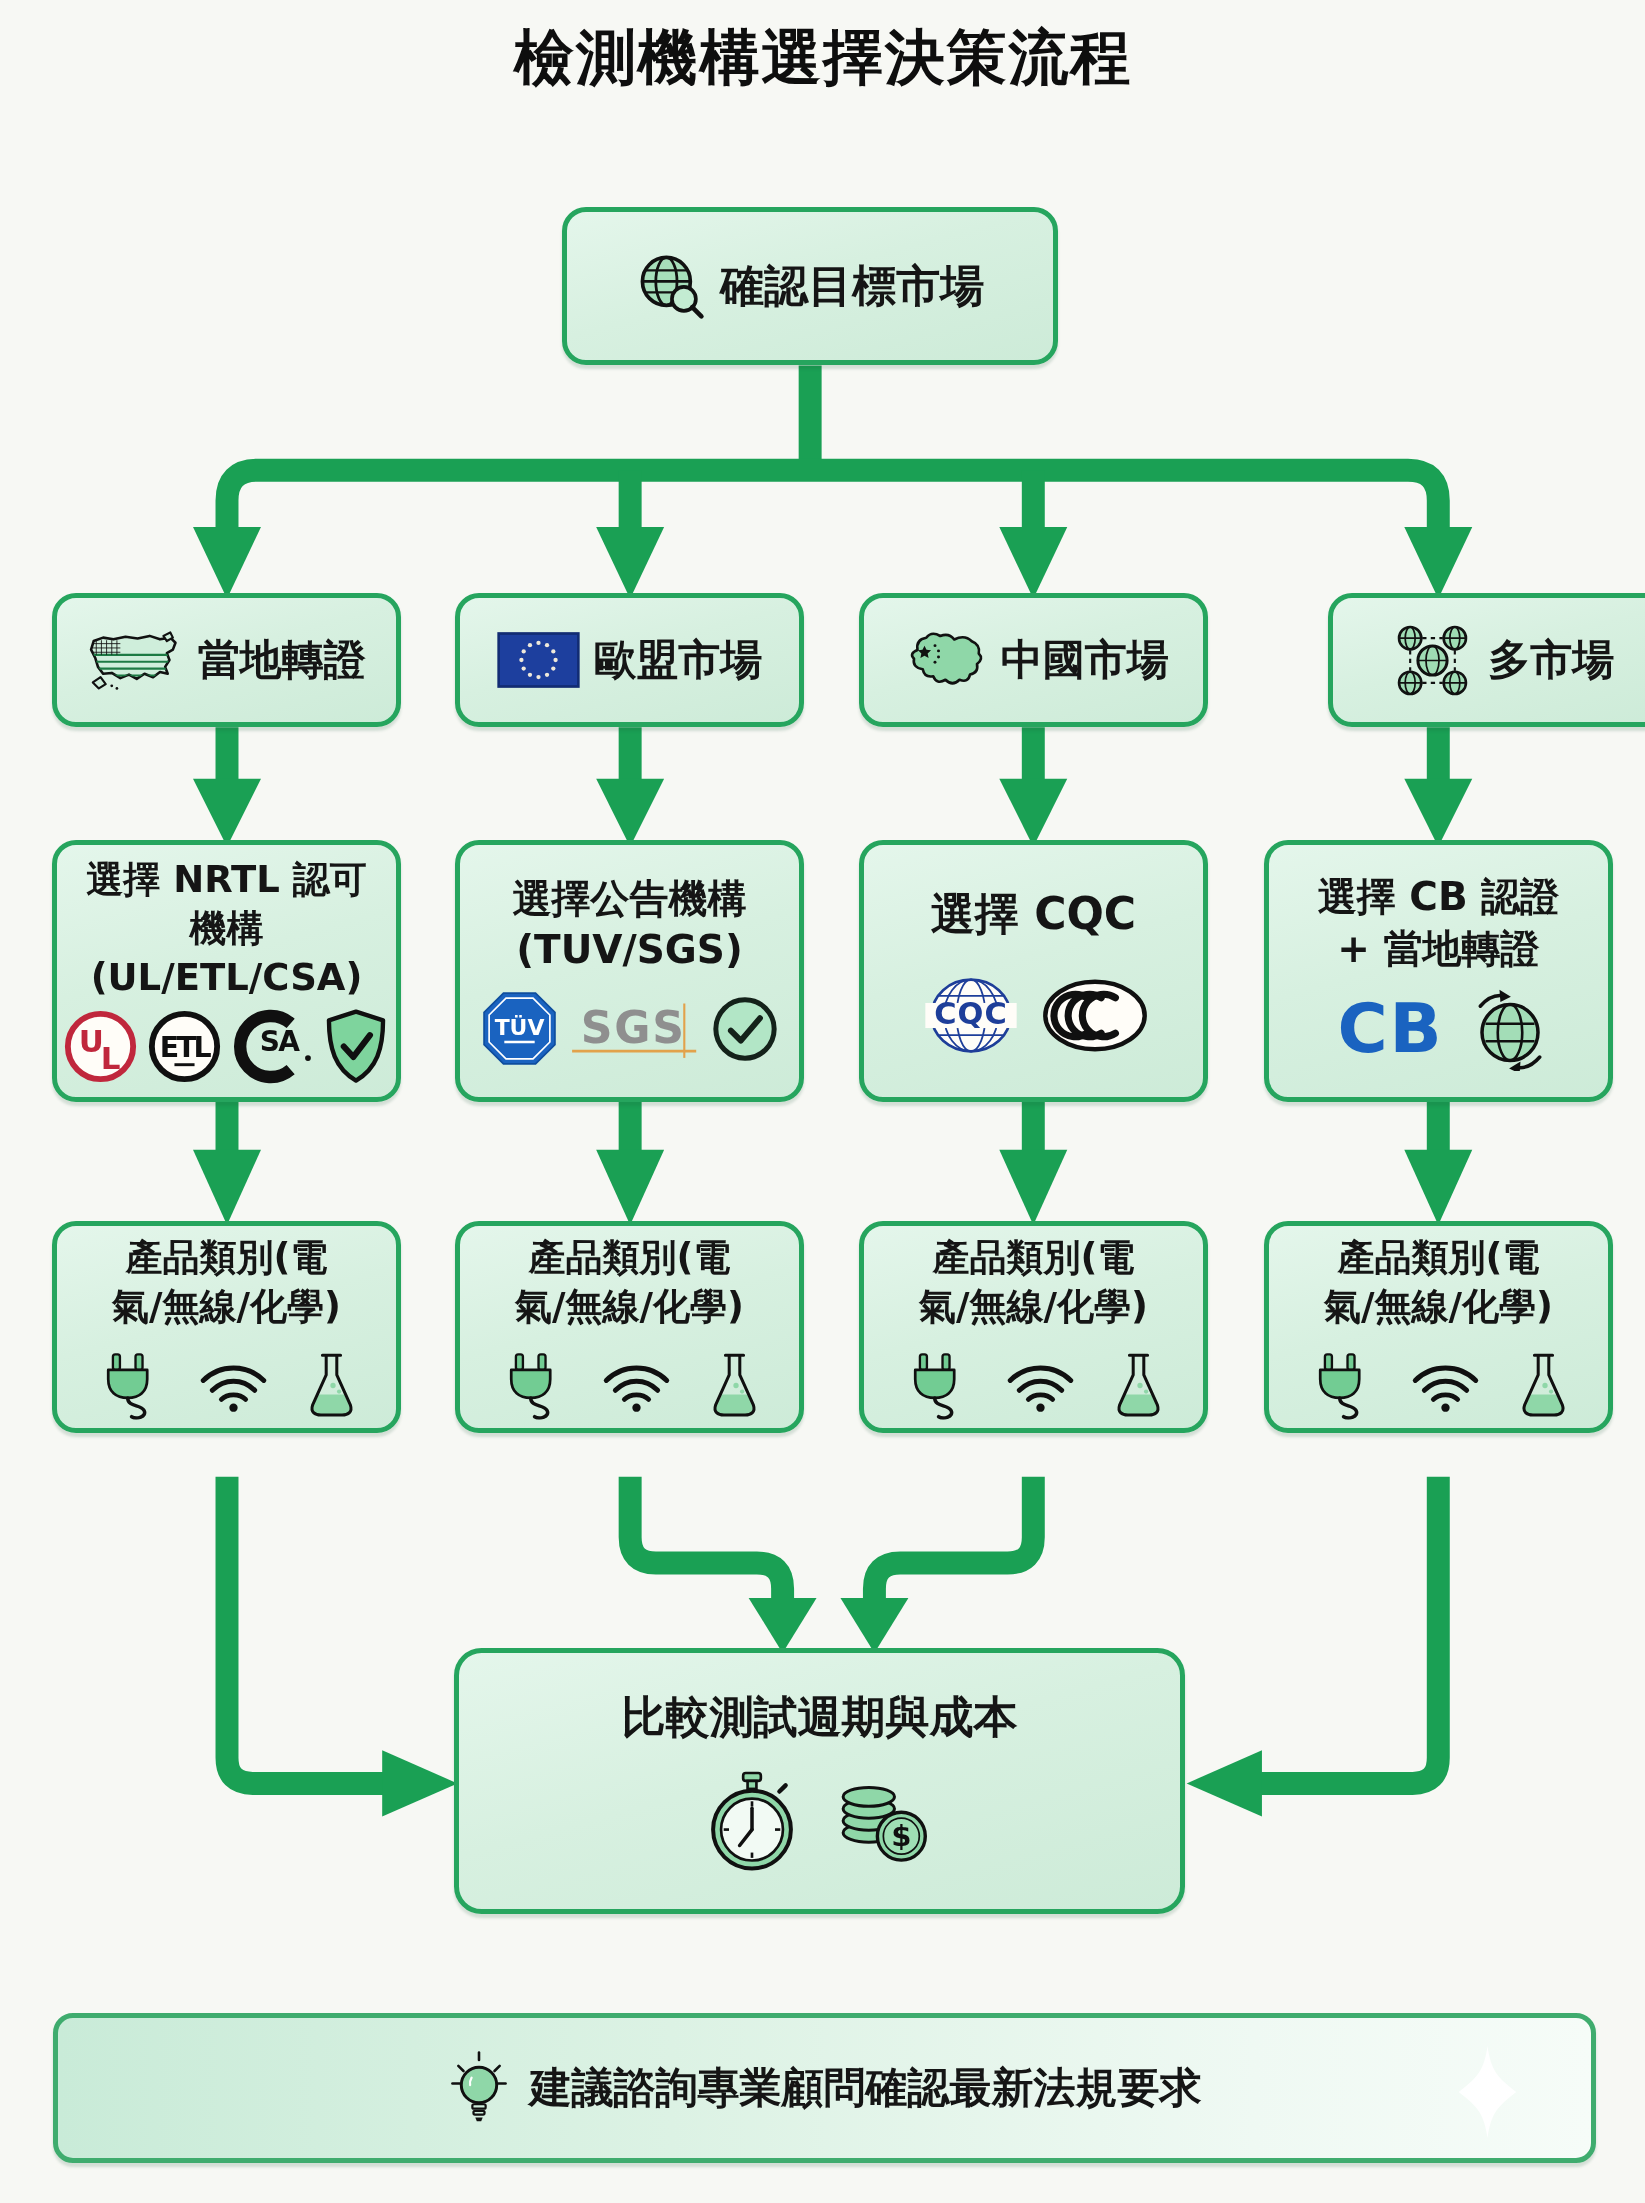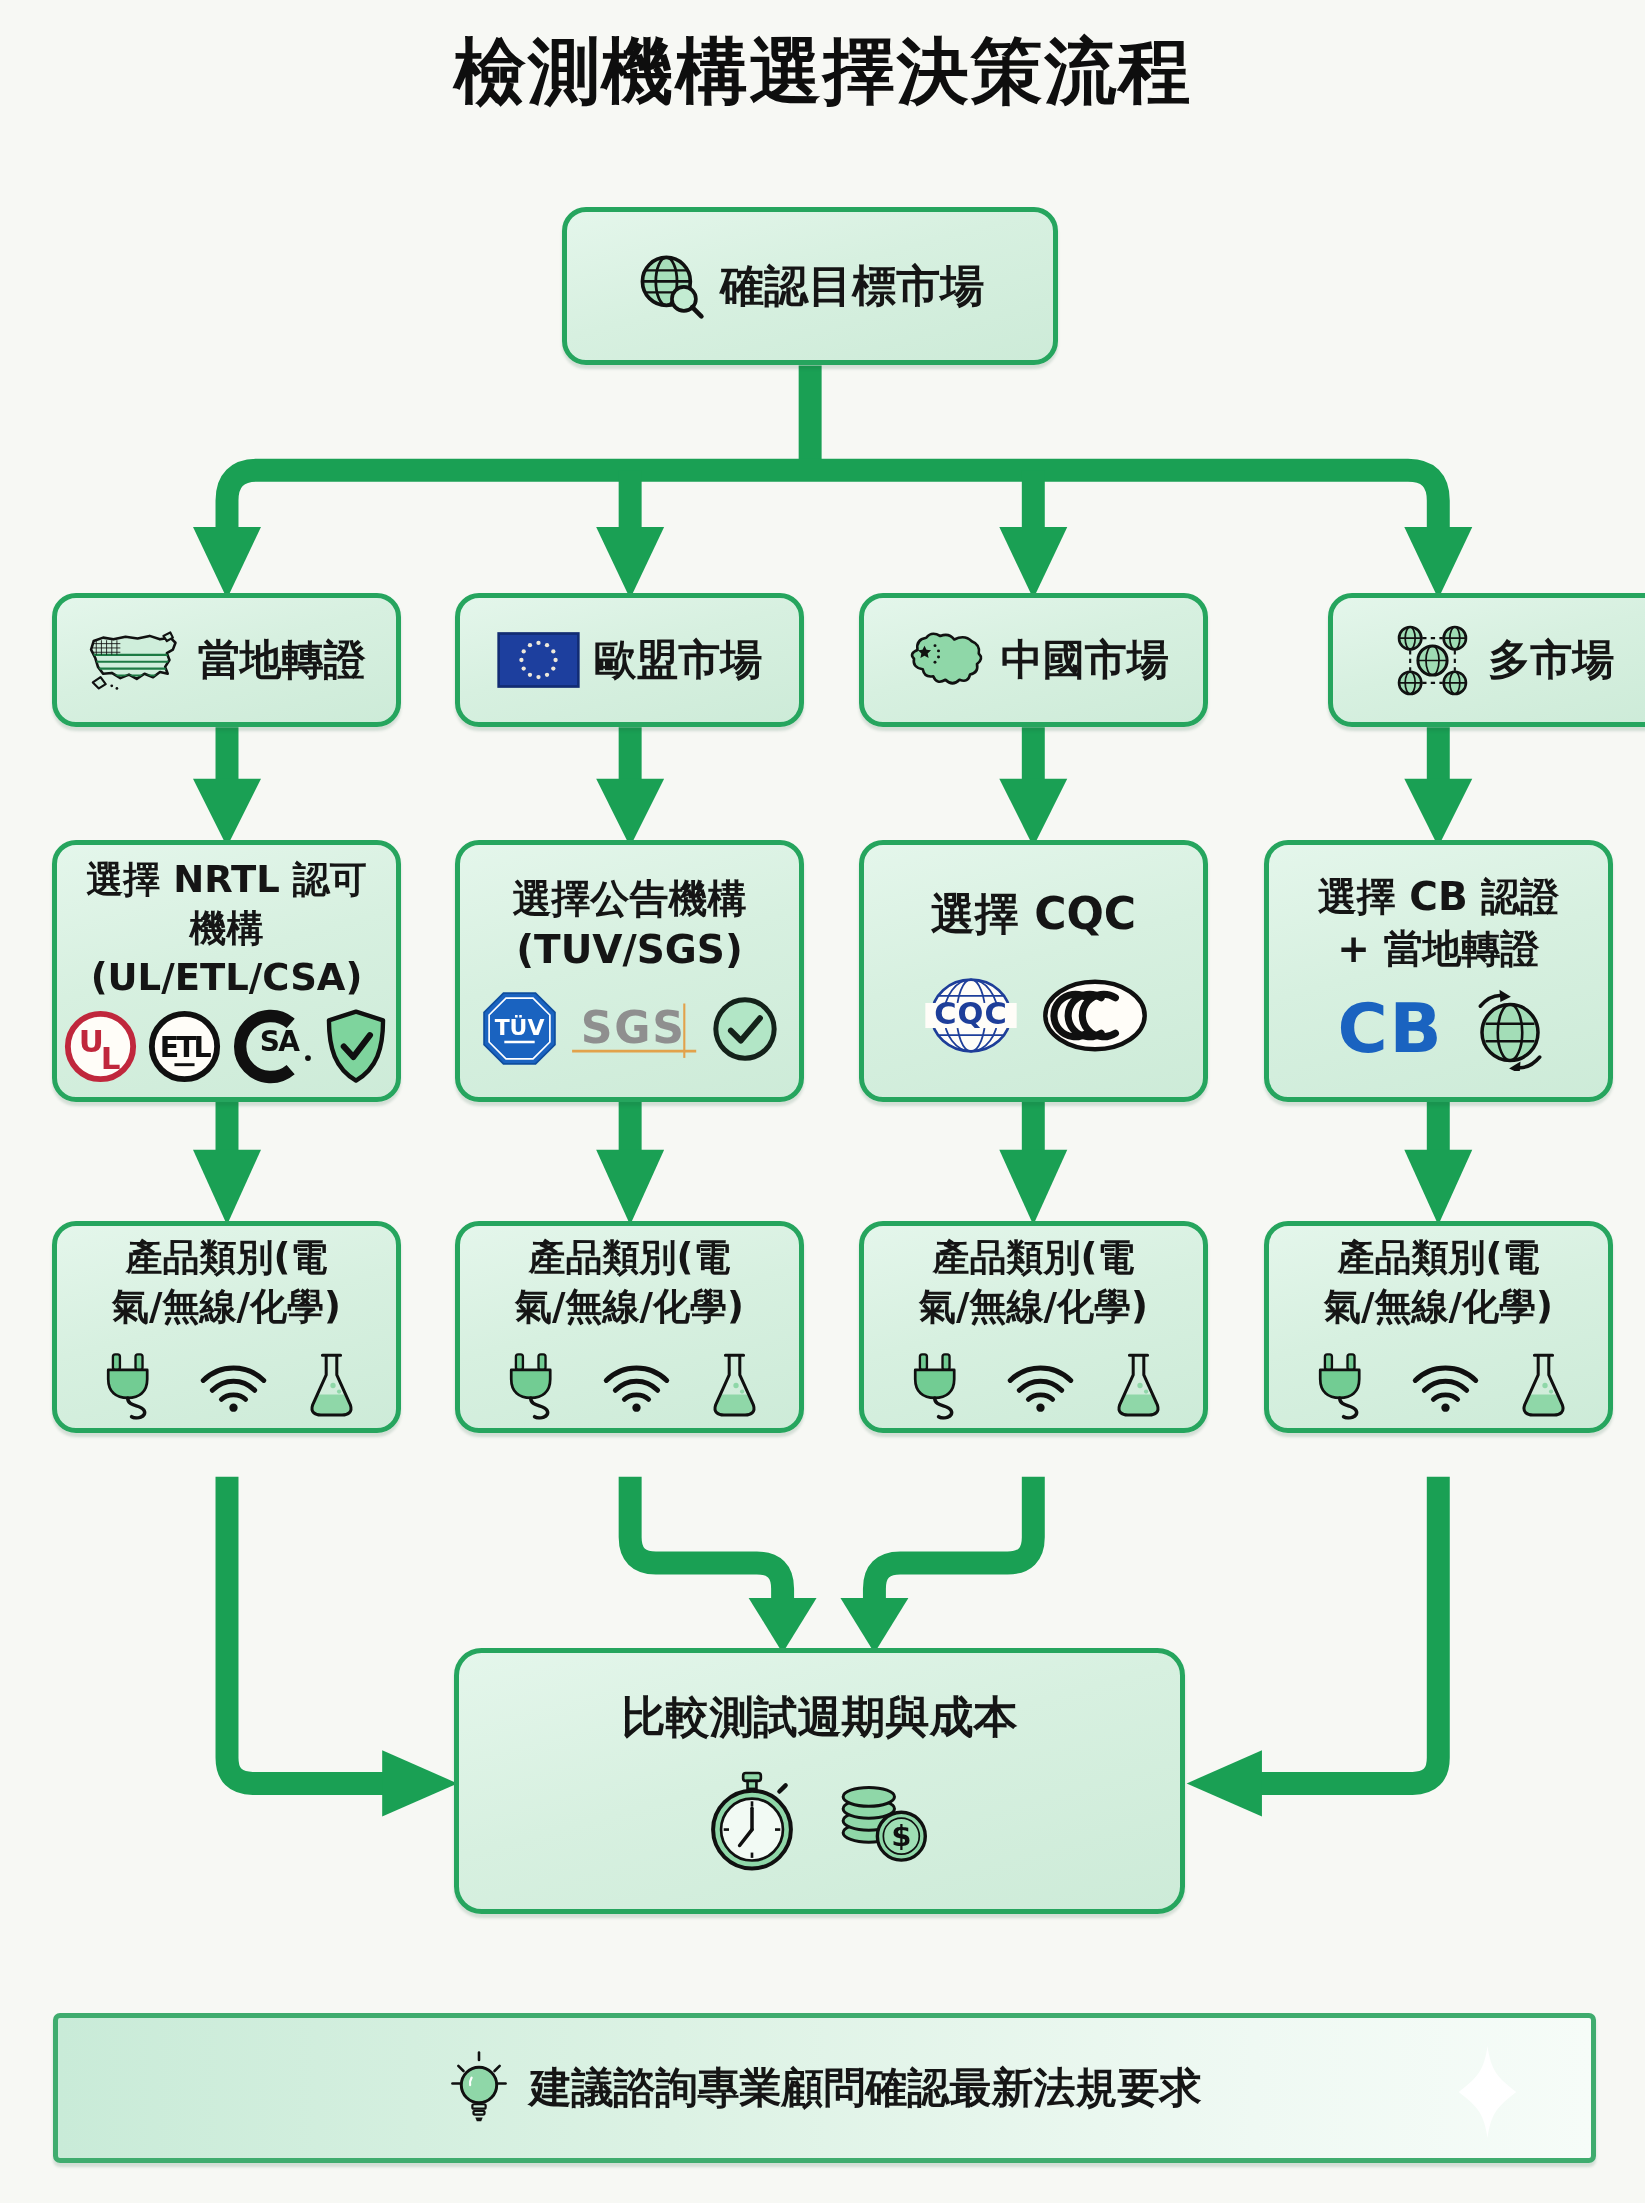--- a/index.html
+++ b/index.html
@@ -1,39 +1,39 @@
 <!DOCTYPE html>
 <html style="font-size:14.7px"><head>
 <meta charset="utf-8">
 <style>
   html,body{margin:0;padding:0;}
   body{font-family:"DejaVu Sans","Liberation Sans",sans-serif;background:#eceee9;}
   #canvas{position:relative;width:1646px;height:2204px;background:#f7f8f4;overflow:hidden;}
-  #page-title{position:absolute;left:0;top:24px;width:100%;text-align:center;margin:0;
-    font-size:72px;font-weight:900;letter-spacing:1.8px;color:#0e0e0e;}
+  #page-title{position:absolute;left:0;top:18px;width:100%;text-align:center;margin:0;
+    font-size:60px;font-weight:900;letter-spacing:1.8px;color:#0e0e0e;}
   #flow-arrows{position:absolute;left:0;top:0;z-index:1;}
   .box{position:absolute;box-sizing:border-box;z-index:2;
     background:linear-gradient(165deg,#e4f6eb 0%,#d7f0e0 45%,#cdebd8 100%);
     border:5.5px solid #26a55e;border-radius:24px;
     display:flex;align-items:center;justify-content:center;
     box-shadow:0 3.7px 2.8px rgba(25,90,55,.16);}
   .row{display:flex;align-items:center;justify-content:center;gap:14.7px;}
   .colstack{display:flex;flex-direction:column;align-items:center;justify-content:center;gap:14.7px;}
   .lbl{font-weight:800;color:#151515;text-align:center;line-height:1.32;}
   .root-lbl{font-size:44px;}
   .market-lbl{font-size:42px;}
   .agency-lbl{font-size:37px;}
   .product-lbl{font-size:37px;max-width:241px;}
   .compare-lbl{font-size:44px;}
   .banner-lbl{font-size:42px;}
   .market{top:593px;height:134px;width:349px;}
   .agency{top:840px;height:262px;width:349px;}
   .product{top:1221px;height:212px;width:349px;}
   #compare-box{left:454px;top:1648px;width:731px;height:266px;border-radius:27.5px;}
-  #banner{left:53px;top:2013px;width:1543px;height:150px;border-radius:7px;
+  #banner{left:53px;top:2013px;width:1543px;height:150px;border-radius:20px;
     background:linear-gradient(90deg,#c9ebd8 0%,#dcf2e4 40%,#eff9f3 78%,#f6fcf8 100%);
     border-color:#3fac6e;}
   #banner .sparkle{position:absolute;right:64px;top:26px;}
   .logos{gap:7.3px;}
   svg text{font-family:"DejaVu Sans","Liberation Sans",sans-serif;}
 </style>
 </head>
 <body>
 
 <div id="canvas">

